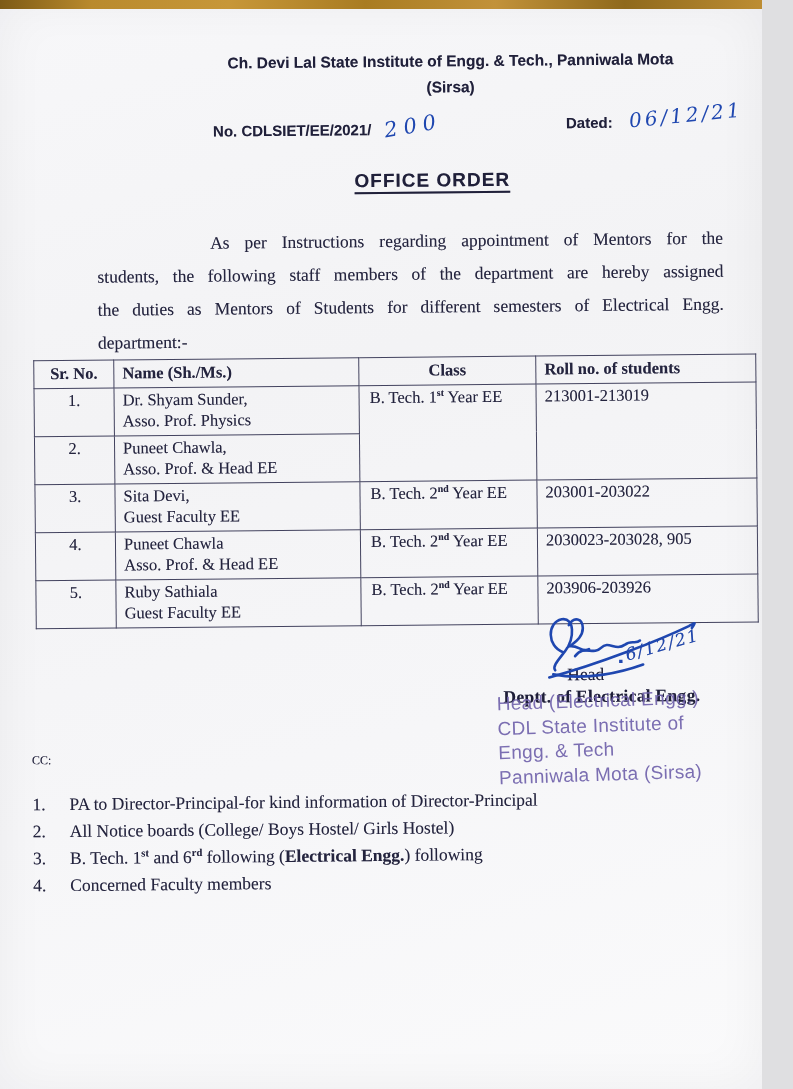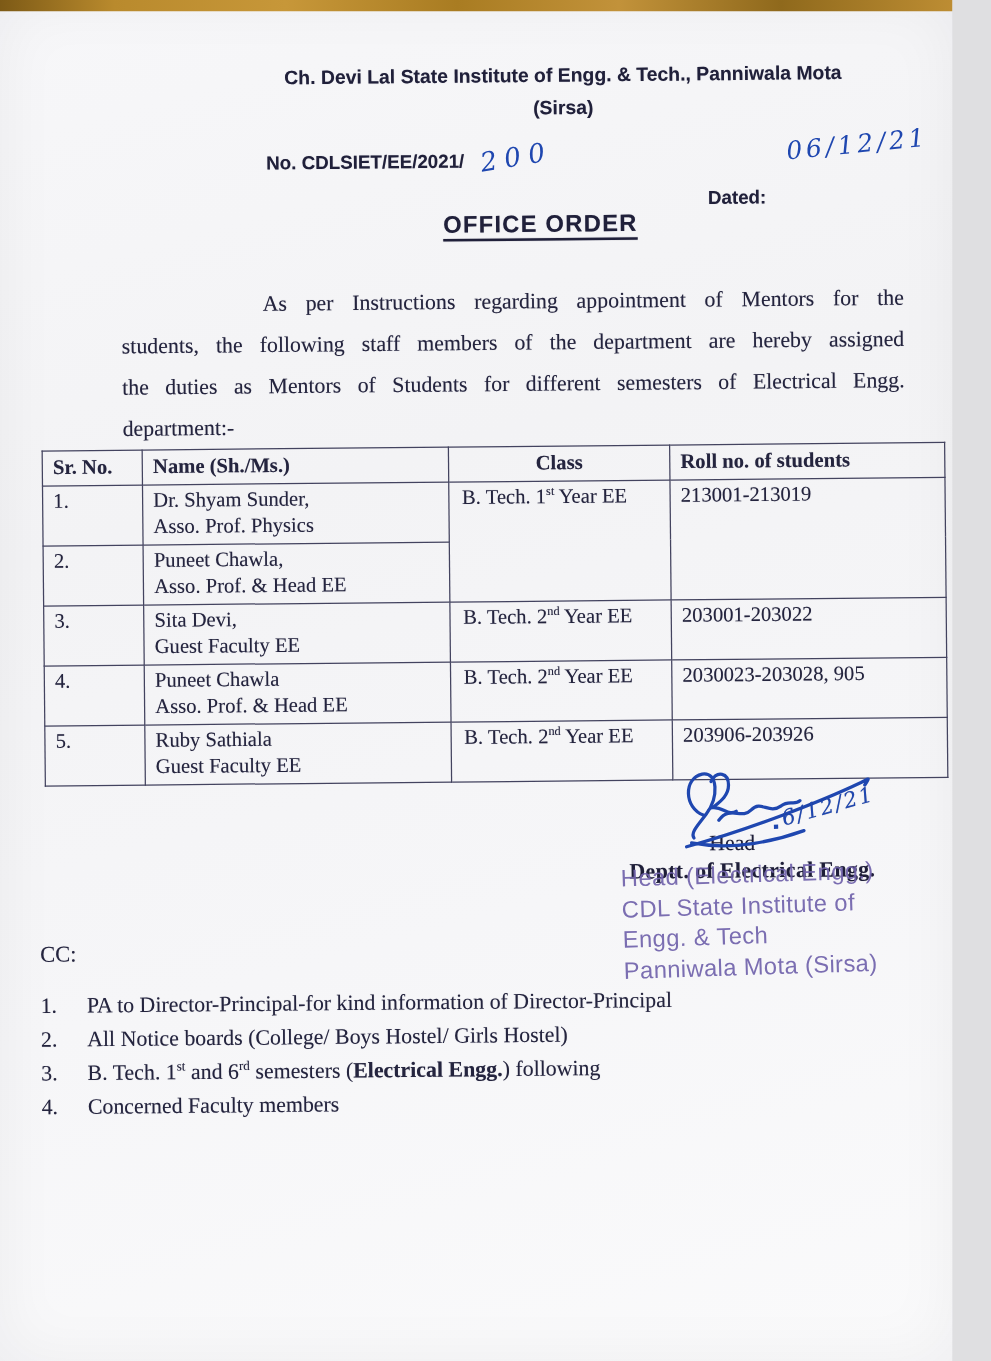--- a/index.html
+++ b/index.html
@@ -28,21 +28,21 @@
     color:#1f47b0; text-shadow:none;
   }
 
   .inst-title {
     position:absolute; top:49px; left:125px; width:660px;
     text-align:center; font-family:"Liberation Sans",sans-serif;
     font-weight:bold; font-size:15.5px; line-height:26px; color:#20203a;
   }
   .ref-label { position:absolute; left:217px; top:121px; font-family:"Liberation Sans",sans-serif; font-weight:bold; font-size:15px; color:#20203a; }
   .ref-num   { position:absolute; left:388px; top:114px; font-size:21px; letter-spacing:6px; transform:rotate(-9deg); }
-  .dated-label { position:absolute; left:570px; top:116px; font-family:"Liberation Sans",sans-serif; font-weight:bold; font-size:15px; color:#20203a;margin-top:36px; }
+  .dated-label { position:absolute; left:570px; top:116px; font-family:"Liberation Sans",sans-serif; font-weight:bold; font-size:15px; color:#20203a; }
   .dated-num { position:absolute; left:633px; top:106px; font-size:20px; letter-spacing:3px; transform:rotate(-5deg); }
 
   .office-title {
     position:absolute; left:358px; top:170px;
     font-family:"Liberation Sans",sans-serif; font-weight:bold; font-size:19px;
     letter-spacing:1px; color:#20203a;
     text-decoration:underline; text-decoration-thickness:2px; text-underline-offset:5px;
   }
 
   .para { position:absolute; left:100px; top:225px; width:626px; font-size:17.5px; line-height:33px; color:#24243e; }
@@ -52,36 +52,36 @@
   table.mentors {
     position:absolute; left:35px; top:357px; width:722px;
     border-collapse:collapse; font-size:16.5px; color:#24243e;
     table-layout:fixed;
   }
   .mentors th, .mentors td {
     border:1.6px solid #43435f; padding:1px 8px 3px; vertical-align:top; line-height:21.5px;
     overflow:hidden;
   }
   .mentors th { font-weight:bold; text-align:left; padding-top:2px; }
-  .mentors .c-sr  { }
+  .mentors .c-sr  { text-align:center; }
   .mentors th.h-class { text-align:center; }
   .mentors td.c-class { padding-left:10px; }
-  sup { font-size:0.6em; vertical-align:super; line-height:0; }
+  sup { font-size:0.6em; vertical-align:super; line-height:0;font-weight:bold; }
 
   .sig-svg { position:absolute; left:538px; top:610px; width:200px; height:80px; }
   .sig-head { position:absolute; left:566px; top:666px; font-size:17.5px; color:#1e1e38; }
   .sig-dept { position:absolute; left:502px; top:688px; font-size:17.5px; font-weight:bold; color:#1e1e38; letter-spacing:0.3px; }
   .stamp {
     position:absolute; left:496px; top:691px;
     font-family:"Liberation Sans",sans-serif; font-size:19px; line-height:24.5px;
     color:#7163ac; opacity:0.92; transform:rotate(-1.3deg);
     letter-spacing:0.3px; text-shadow:none; white-space:nowrap;
   }
 
-  .cc-label { position:absolute; left:30px; top:750px; font-size:18px; }
+  .cc-label { position:absolute; left:30px; top:750px; font-size:12px; }
   .cc-list { position:absolute; left:30px; top:788px; font-size:17.5px; line-height:27px; color:#24243e; }
   .cc-item { display:flex; }
   .cc-num { width:37px; flex:0 0 37px; }
   .cc-bold { font-weight:bold; }
 </style>
 </head>
 <body>
 
 <div class="page">
   <div class="desk-strip"></div>
@@ -205,21 +205,21 @@
       <div class="cc-item">
         <span class="cc-num">1.</span>
         <span>PA to Director-Principal-for kind information of Director-Principal</span>
       </div>
       <div class="cc-item">
         <span class="cc-num">2.</span>
         <span>All Notice boards (College/ Boys Hostel/ Girls Hostel)</span>
       </div>
       <div class="cc-item">
         <span class="cc-num">3.</span>
-        <span><span>B. Tech. 1</span><sup>st</sup><span> and 6</span><sup>rd</sup><span> semesters (</span><span class="cc-bold">Electrical Engg.</span><span>) following</span></span>
+        <span><span>B. Tech. 1</span><sup>st</sup><span> and 6</span><sup>rd</sup><span> following (</span><span class="cc-bold">Electrical Engg.</span><span>) following</span></span>
       </div>
       <div class="cc-item">
         <span class="cc-num">4.</span>
         <span>Concerned Faculty members</span>
       </div>
     </div>
 
   </div>
 </div>
 

